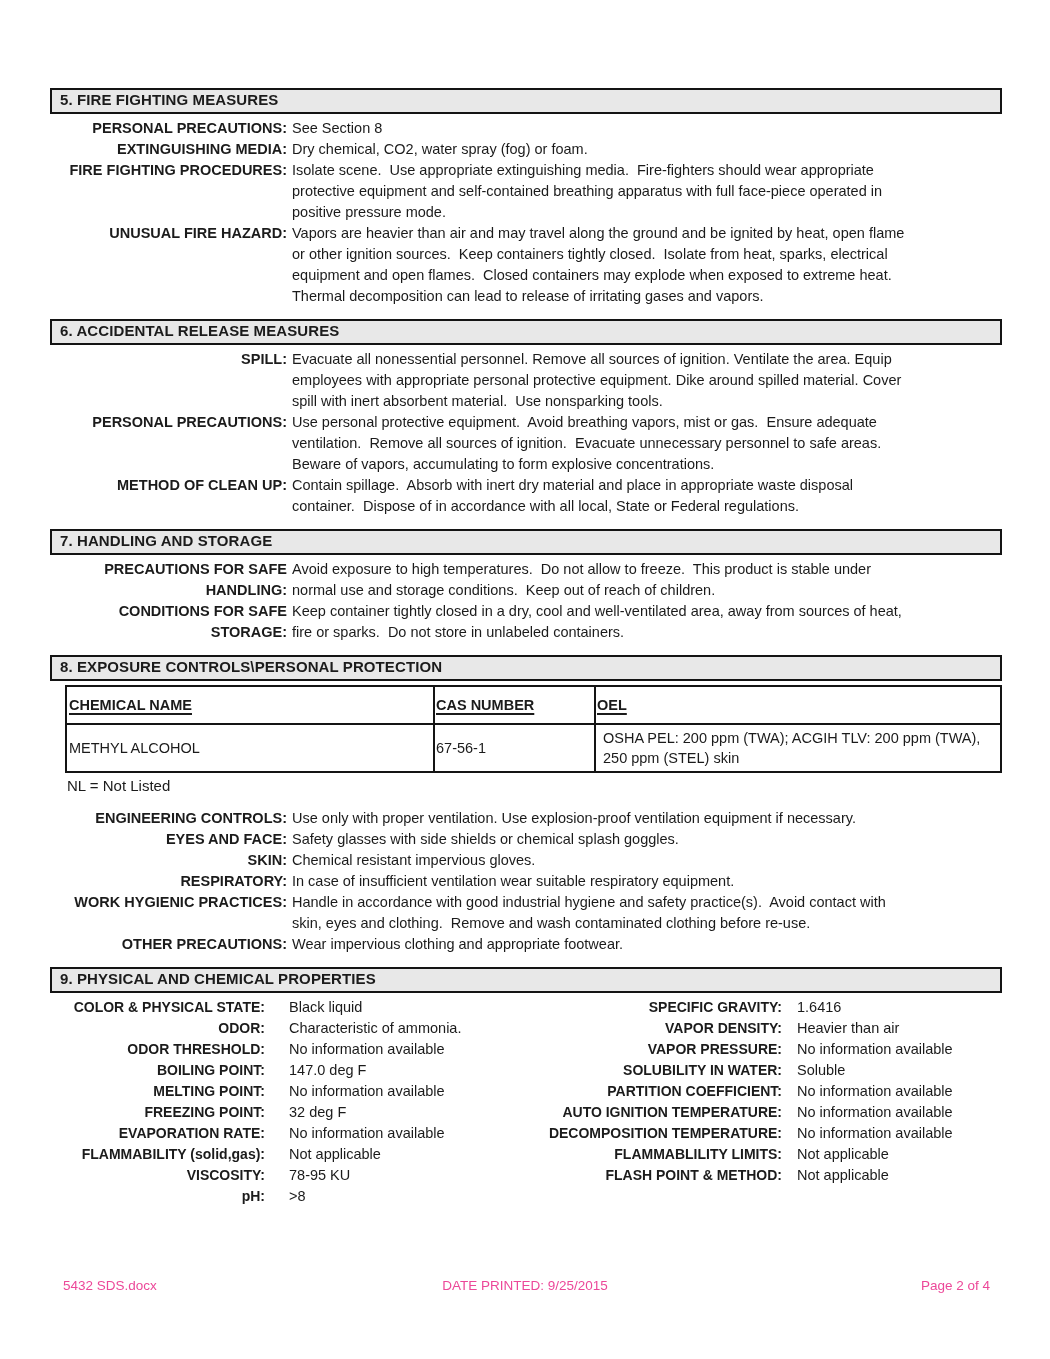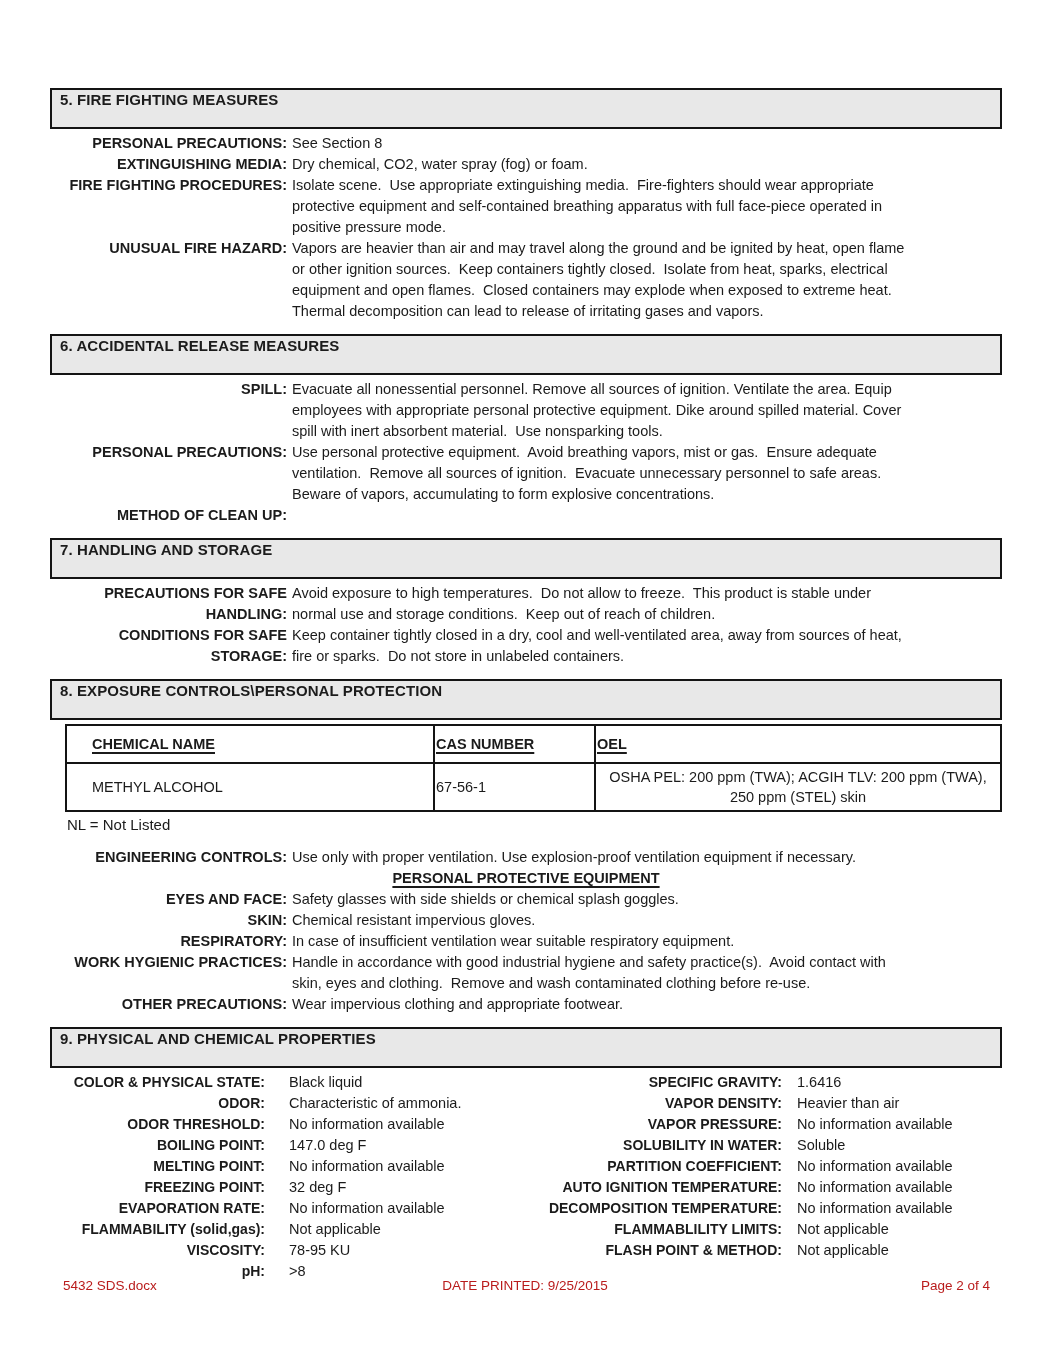--- a/index.html
+++ b/index.html
@@ -4,21 +4,21 @@
 <style>
   html,body { margin:0; padding:0; background:#ffffff; }
   .page {
     position:relative; width:1050px; height:1359px; background:#ffffff;
     font-family:"Liberation Sans", sans-serif; color:#1b1b1b; overflow:hidden;
   }
   .content { position:absolute; left:50px; top:88px; width:952px; }
 
   .sec-header {
     background:#e8e8e8; border:2px solid #141414; font-weight:bold;
-    font-size:15px; line-height:17px; padding:1px 8px 19px; margin-top:12px;
+    font-size:15px; line-height:17px; padding:1px 8px 4px; margin-top:12px;
     letter-spacing:0.1px;
   }
   .sec-header.first { margin-top:0; }
 
   .kv-rows { margin-top:4px; }
   .kv { display:grid; grid-template-columns:237px 1fr; column-gap:5px; }
   .kv .label {
     font-weight:bold; text-align:right; font-size:14.5px; line-height:21px;
   }
   .kv .value {
@@ -27,41 +27,41 @@
 
   
   .oel-table {
     border-collapse:collapse; margin:4px 0 0 15px; width:935px; table-layout:fixed;
   }
   .oel-table th, .oel-table td { border:2px solid #141414; }
   .oel-table th {
     font-size:14.5px; font-weight:bold; height:34px; vertical-align:middle;
     text-decoration:underline; text-decoration-thickness:2px; text-underline-offset:3px;
   }
-  .oel-table th.left, .oel-table td.left { text-align:left; padding-left:25px; }
+  .oel-table th.left, .oel-table td.left { text-align:left; padding-left:2px; }
   .oel-table th.center, .oel-table td.center { text-align:left; }
   .oel-table td { font-size:14.5px; height:44px; vertical-align:middle; }
-  .oel-cell { white-space:pre-line; text-align:center; line-height:20px; padding:2px 6px; }
+  .oel-cell { white-space:pre-line; line-height:20px; padding:2px 6px; }
   .table-note { font-size:15px; line-height:21px; margin:2px 0 0 17px; }
 
   .ppe-heading {
     text-align:center; font-weight:bold; font-size:14.5px; line-height:21px;
     text-decoration:underline; text-decoration-thickness:2px; text-underline-offset:3px;
   }
   .s8-rows { margin-top:12px; }
 
   
   .props { display:grid; grid-template-columns:489px 463px; margin-top:4px; }
   .props .kv-l { display:grid; grid-template-columns:215px 1fr; column-gap:24px; }
   .props .kv-r { display:grid; grid-template-columns:243px 1fr; column-gap:15px; }
   .props .label { font-weight:bold; text-align:right; font-size:14px; line-height:21px; }
   .props .value { font-size:14.5px; line-height:21px; white-space:nowrap; }
 
   .footer-left, .footer-center, .footer-right {
-    position:absolute; top:1278px; font-size:13.5px; color:#b91c1c;
+    position:absolute; top:1278px; font-size:13.5px; color:#ec4899;
   }
   .footer-left { left:63px; }
   .footer-center { left:0; right:0; text-align:center; }
   .footer-right { right:60px; }
 </style>
 </head>
 <body>
 
 <div class="page">
   <div class="content">
@@ -100,20 +100,22 @@
 spill with inert absorbent material.  Use nonsparking tools.</div>
       </div>
       <div class="kv">
         <div class="label">PERSONAL PRECAUTIONS:</div>
         <div class="value">Use personal protective equipment.  Avoid breathing vapors, mist or gas.  Ensure adequate
 ventilation.  Remove all sources of ignition.  Evacuate unnecessary personnel to safe areas.
 Beware of vapors, accumulating to form explosive concentrations.</div>
       </div>
       <div class="kv">
         <div class="label">METHOD OF CLEAN UP:</div>
+        <div class="value">Contain spillage.  Absorb with inert dry material and place in appropriate waste disposal
+container.  Dispose of in accordance with all local, State or Federal regulations.</div>
       </div>
     </div>
 
     <div class="sec-header">7. HANDLING AND STORAGE</div>
     <div class="kv-rows">
       <div class="kv">
         <div class="label">PRECAUTIONS FOR SAFE HANDLING:</div>
         <div class="value">Avoid exposure to high temperatures.  Do not allow to freeze.  This product is stable under
 normal use and storage conditions.  Keep out of reach of children.</div>
       </div>
@@ -147,21 +149,20 @@
       </tr>
     </tbody>
       </table>
     <div class="table-note">NL = Not Listed</div>
 
     <div class="s8-rows">
       <div class="kv">
         <div class="label">ENGINEERING CONTROLS:</div>
         <div class="value">Use only with proper ventilation. Use explosion-proof ventilation equipment if necessary.</div>
       </div>
-      <div class="ppe-heading">PERSONAL PROTECTIVE EQUIPMENT</div>
       <div class="kv">
         <div class="label">EYES AND FACE:</div>
         <div class="value">Safety glasses with side shields or chemical splash goggles.</div>
       </div>
       <div class="kv">
         <div class="label">SKIN:</div>
         <div class="value">Chemical resistant impervious gloves.</div>
       </div>
       <div class="kv">
         <div class="label">RESPIRATORY:</div>

